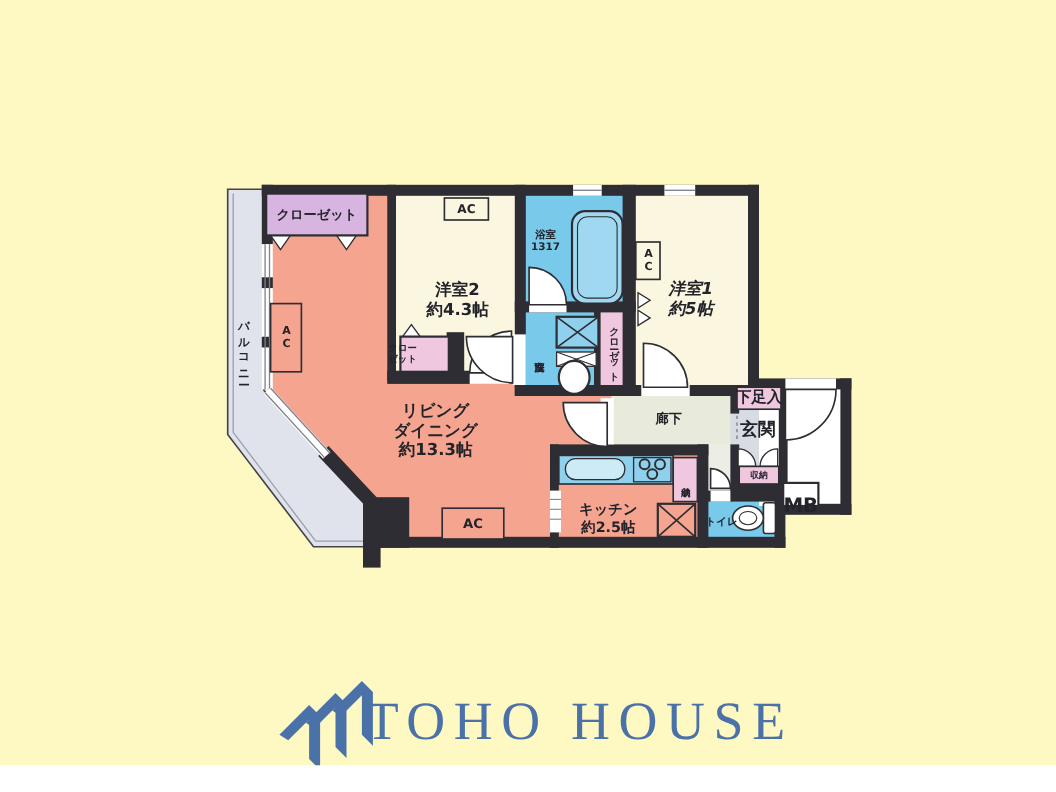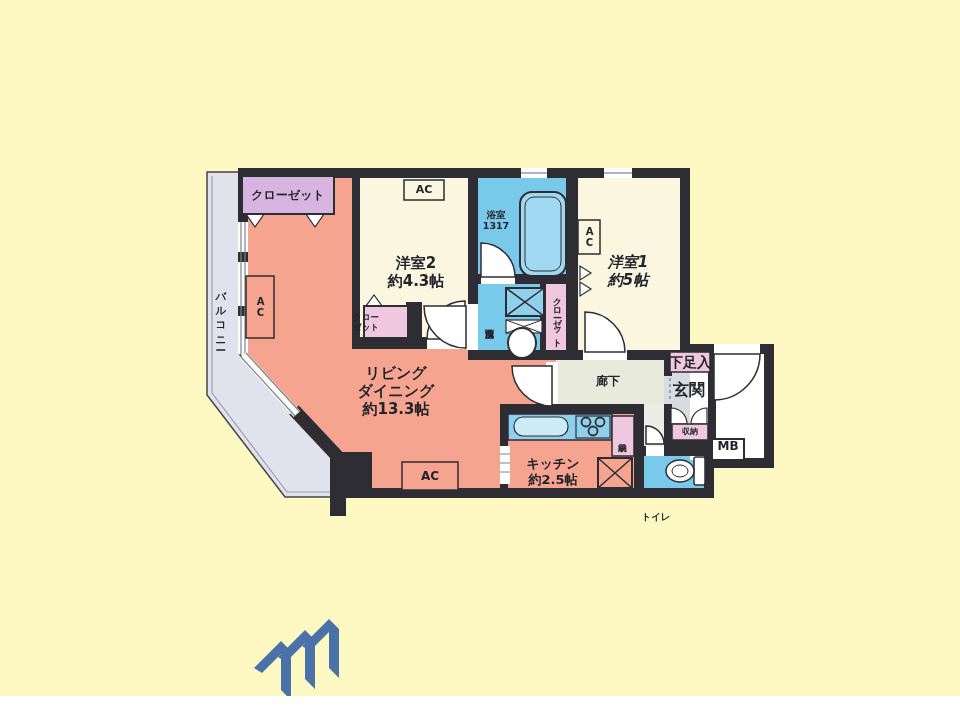--- a/index.html
+++ b/index.html
@@ -216,23 +216,24 @@
   <div class="lbl vt" style="left:557px;top:317px;font-size:9px;">クローゼット</div>
   <div class="lbl" style="left:384px;top:391px;font-size:15px;margin-left:12px;">
     <span>リビング</span>
     <span>ダイニング</span>
     <span>約13.3帖</span>
   </div>
   <div class="lbl" style="left:608px;top:381px;font-size:12px;">廊下</div>
   <div class="lbl" style="left:690px;top:362px;font-size:14px;">下足入</div>
   <div class="lbl" style="left:689px;top:390px;font-size:16px;">玄関</div>
   <div class="lbl" style="left:690px;top:432px;font-size:8px;">収納</div>
-  <div class="lbl" style="left:728px;top:446px;font-size:12px;">MB</div>
-  <div class="lbl" style="left:656px;top:475px;font-size:9.5px;margin-top:42px;">トイレ</div>
+  <div class="lbl" style="left:728px;top:460px;font-size:18px;">MB</div>
+  <div class="lbl" style="left:656px;top:475px;font-size:9.5px;">トイレ</div>
   <div class="lbl vt" style="left:623px;top:436px;font-size:8.5px;">収納</div>
   <div class="lbl" style="left:553px;top:472px;font-size:13px;">
     <span>キッチン</span>
     <span>約2.5帖</span>
   </div>
   <div class="lbl" style="left:430px;top:476px;font-size:12px;">AC</div>
 
+  <div class="logo-text" style="left:527px;top:655px;">TOHO HOUSE</div>
 
 </div>
 
 </body></html>

